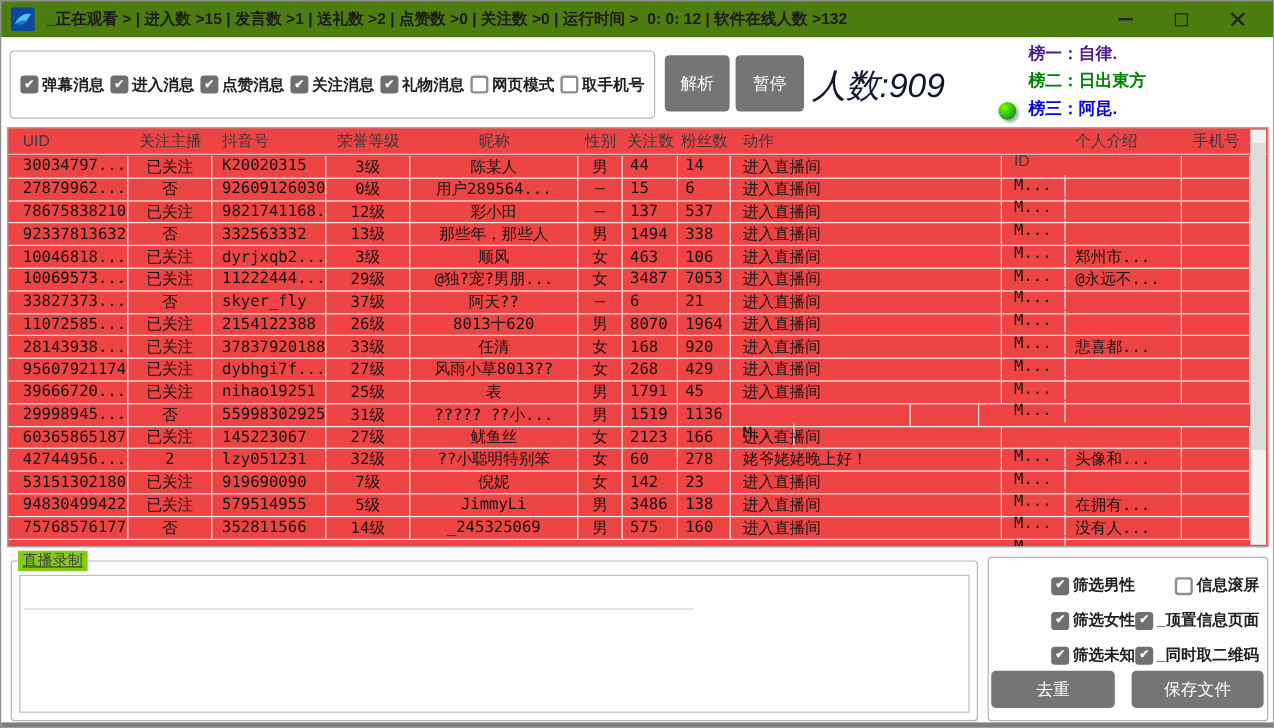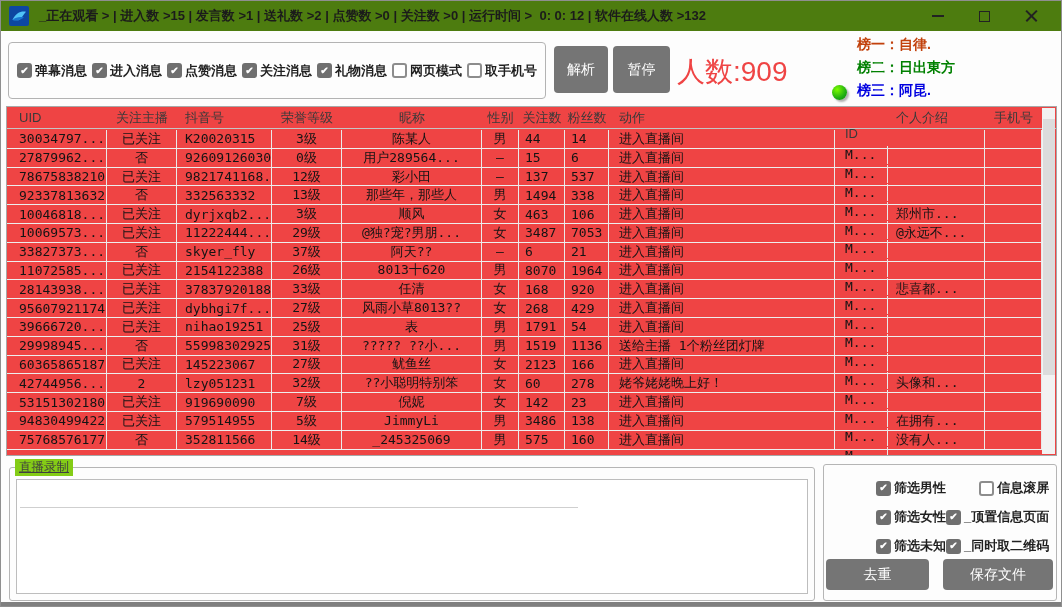--- a/index.html
+++ b/index.html
@@ -30,21 +30,21 @@
   .cb.on:after{content:"\2714";color:#fff;font-size:10px;line-height:1;}
   .cb.off{background:#fff;border:2px solid #8d8d8d;}
 
   .btn{position:absolute;background:#757575;color:#fff;border:none;border-radius:4px;
        font-family:inherit;font-size:14px;cursor:default;}
   .btn-parse{left:553px;top:45px;width:54px;height:47px;}
   .btn-pause{left:612px;top:45px;width:57px;height:47px;}
   .btn-dedupe{left:825px;top:558px;width:103px;height:31px;}
   .btn-save{left:942px;top:558px;width:110px;height:31px;}
 
-  .viewer-count{position:absolute;left:676px;top:52px;font-size:28px;color:#ef4444;}
+  .viewer-count{position:absolute;left:676px;top:52px;font-size:28px;color:#0f172a;font-style:italic;}
   .leaderboard{position:absolute;left:856px;top:35px;display:flex;flex-direction:column;gap:5px;
                font-size:14px;font-weight:700;white-space:pre;}
   .green-dot{position:absolute;left:831px;top:84px;width:15px;height:15px;border-radius:50%;
              background:radial-gradient(circle at 35% 30%,#7cfc00,#1fae12 60%,#0d7a0a);
              box-shadow:2px 2px 2px rgba(0,0,0,0.3);}
 
   
   .user-table{position:absolute;left:5px;top:105px;width:1051px;height:350px;border:1px solid #a8a8a8;
               background:#ef4444;box-sizing:border-box;}
   .thead{display:flex;height:22px;align-items:center;border-bottom:1px solid #c4c4c4;
@@ -146,21 +146,21 @@
       <label class="cb-item">
         <span class="cb off"></span>
         <span>取手机号</span>
       </label>
     </div>
 
   <button class="btn btn-parse">解析</button>
   <button class="btn btn-pause">暂停</button>
   <div class="viewer-count"><span>人数:</span><span>909</span></div>
 
-  <div class="leaderboard"><div style="color: #c2410c;">榜一：自律.</div><div style="color: rgb(0, 128, 0);">榜二：日出東方</div><div style="color: rgb(0, 0, 224);">榜三：阿昆.</div></div>
+  <div class="leaderboard"><div style="color: #4c1d95;">榜一：自律.</div><div style="color: rgb(0, 128, 0);">榜二：日出東方</div><div style="color: rgb(0, 0, 224);">榜三：阿昆.</div></div>
   <div class="green-dot"></div>
 
   <div class="user-table">
     <div class="thead">
       <div class="hcell c0">UID</div>
       <div class="hcell c1">关注主播</div>
       <div class="hcell c2">抖音号</div>
       <div class="hcell c3">荣誉等级</div>
       <div class="hcell c4">昵称</div>
       <div class="hcell c5">性别</div>
@@ -313,36 +313,35 @@
           <div class="cell c11"></div>
         </div>
         <div class="trow">
           <div class="cell c0">39666720...</div>
           <div class="cell c1">已关注</div>
           <div class="cell c2">nihao19251</div>
           <div class="cell c3">25级</div>
           <div class="cell c4">表</div>
           <div class="cell c5">男</div>
           <div class="cell c6">1791</div>
-          <div class="cell c7">54</div>
+          <div class="cell c7">45</div>
           <div class="cell c8">进入直播间</div>
           <div class="cell c9">M...</div>
           <div class="cell c10"></div>
           <div class="cell c11"></div>
         </div>
         <div class="trow">
           <div class="cell c0">29998945...</div>
           <div class="cell c1">否</div>
           <div class="cell c2">55998302925</div>
           <div class="cell c3">31级</div>
           <div class="cell c4">????? ??小...</div>
           <div class="cell c5">男</div>
           <div class="cell c6">1519</div>
           <div class="cell c7">1136</div>
-          <div class="cell c8">送给主播 1个粉丝团灯牌</div>
           <div class="cell c9">M...</div>
           <div class="cell c10"></div>
           <div class="cell c11"></div>
         </div>
         <div class="trow">
           <div class="cell c0">60365865187</div>
           <div class="cell c1">已关注</div>
           <div class="cell c2">145223067</div>
           <div class="cell c3">27级</div>
           <div class="cell c4">鱿鱼丝</div>

